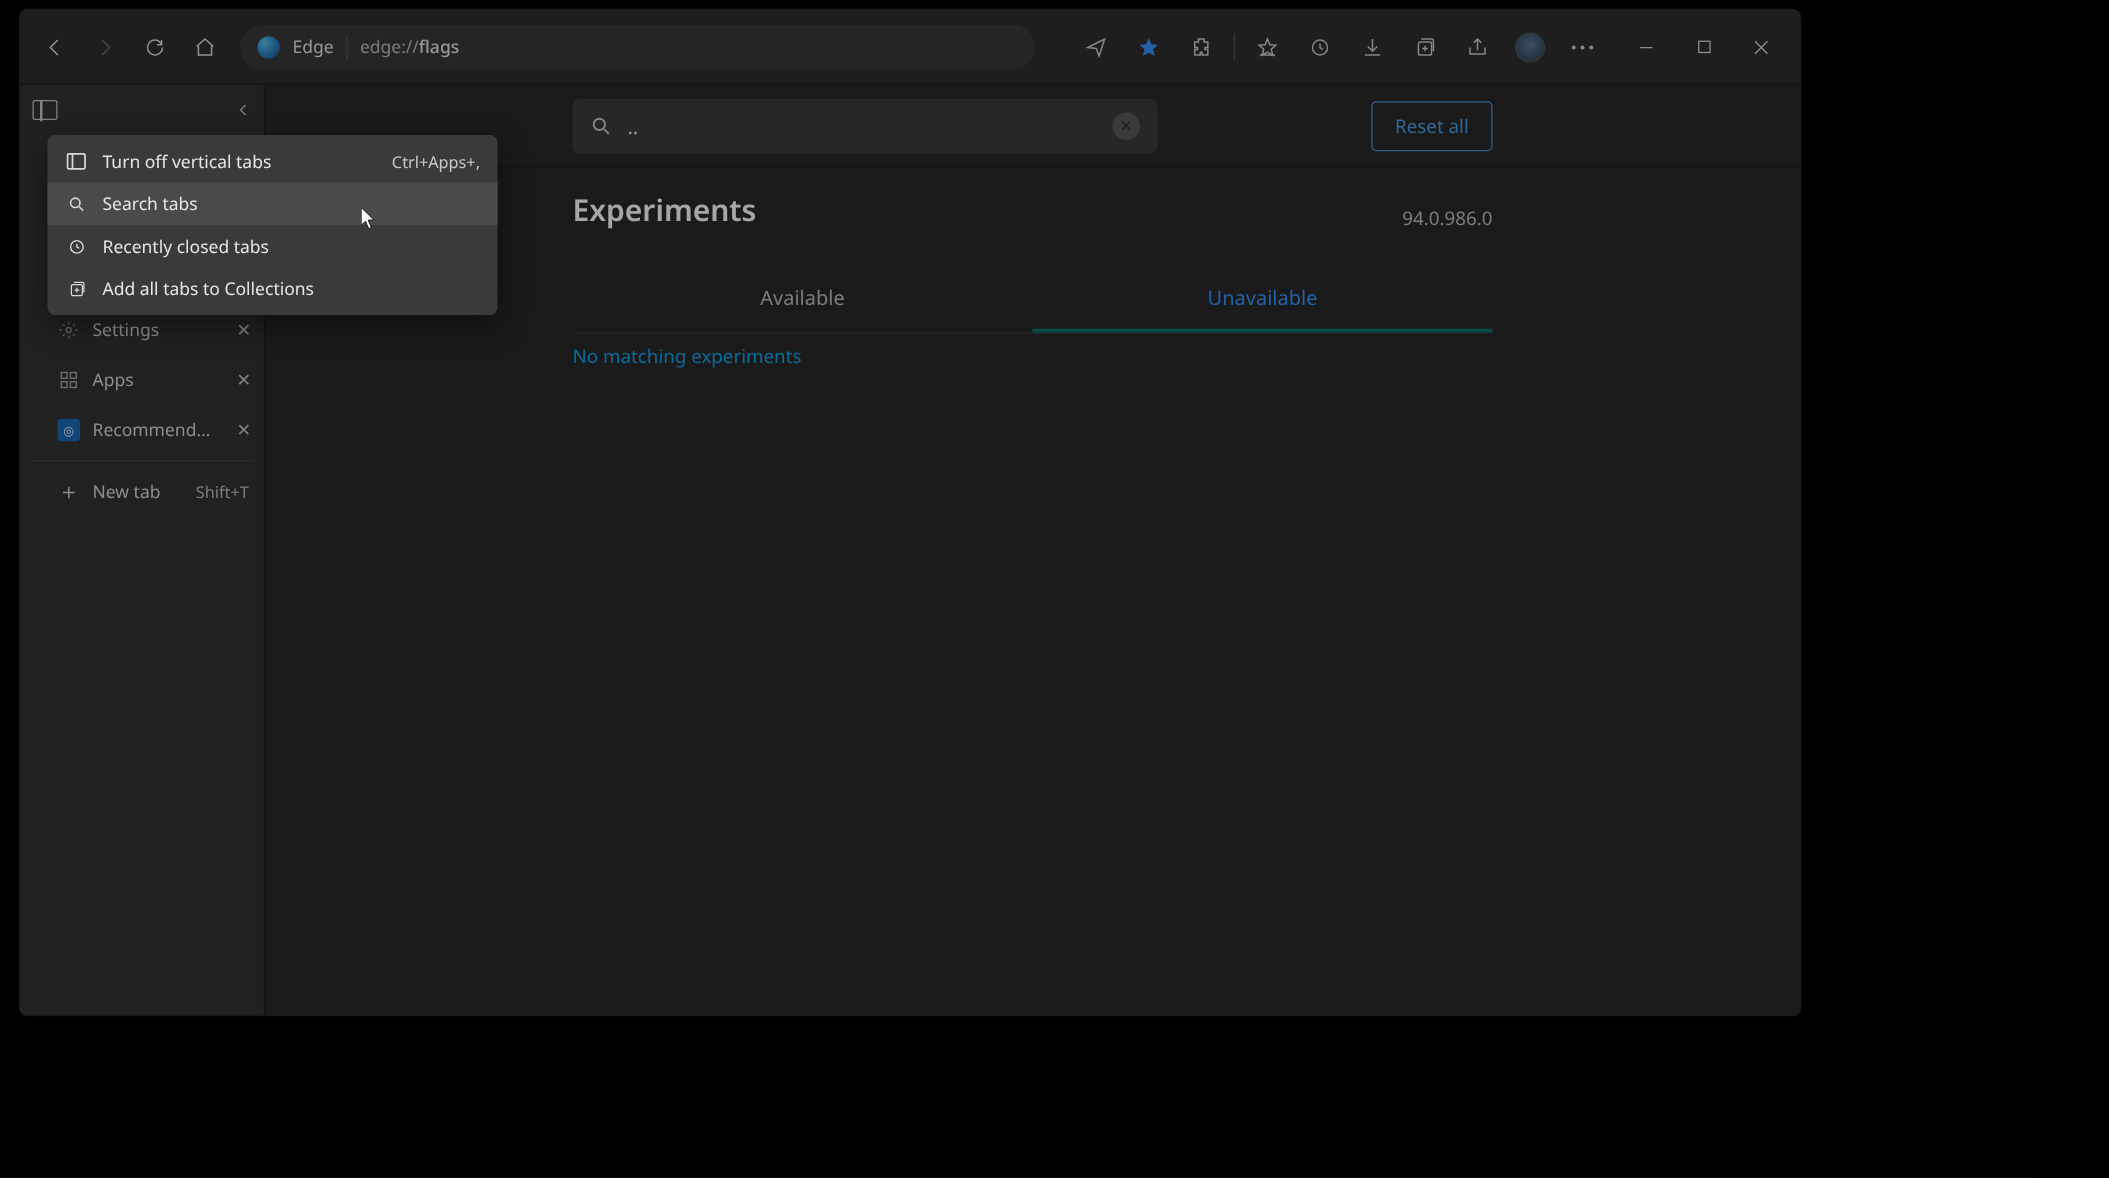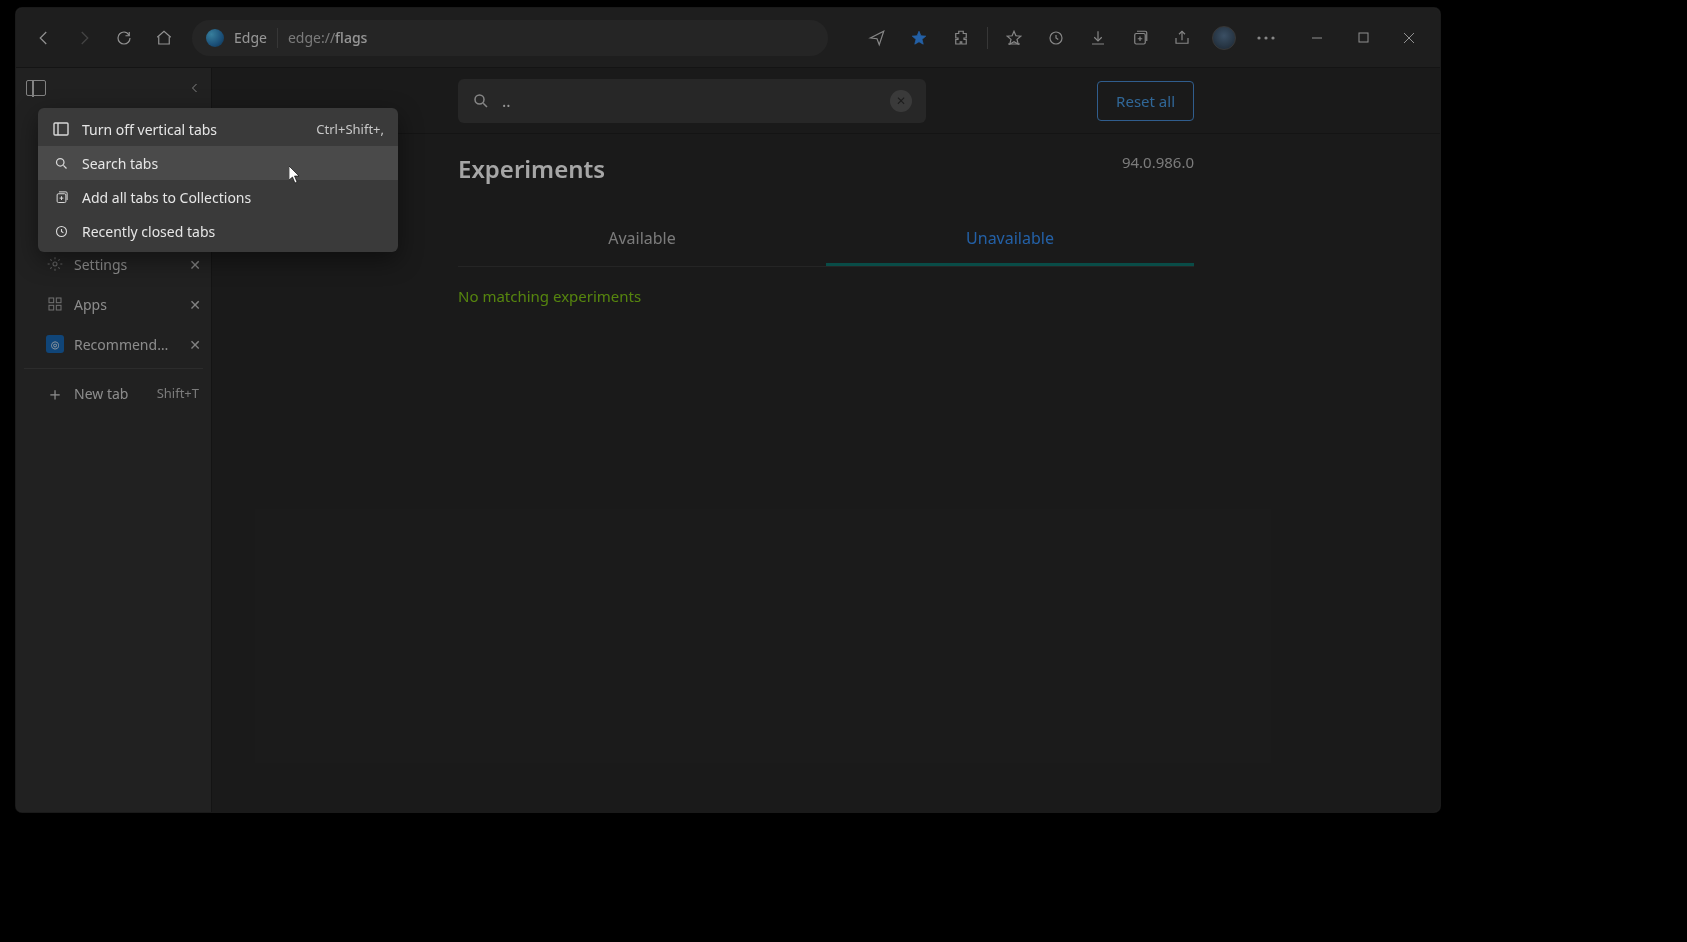--- a/index.html
+++ b/index.html
@@ -35,27 +35,27 @@
   .sb-div { height:1px; background:#444; margin:4px 8px; }
   .trunc { white-space:nowrap; overflow:hidden; text-overflow:ellipsis; max-width:100px; }
   
   .content { position:absolute; top:60px; left:196px; right:0; bottom:0; background:#292929; }
   .flags-bar { height:66px; display:flex; align-items:center; padding:0 246px 0 246px; gap:14px; border-bottom:1px solid #1f1f1f; }
   .search-box { width:468px; height:44px; background:#3c3c3c; border-radius:6px; display:flex; align-items:center; padding:0 14px; gap:12px; color:#cfcfcf; }
   .search-box input { flex:1; background:transparent; border:none; outline:none; color:#e8e8e8; font-size:16px; }
   .search-box .clear { width:22px; height:22px; border-radius:50%; background:#5a5a5a; display:flex; align-items:center; justify-content:center; color:#2b2b2b; font-size:12px; }
   .reset-btn { margin-left:auto; height:40px; padding:0 18px; border:1px solid #4a90d9; color:#4a9ee8; background:transparent; border-radius:4px; font-size:15px; }
   .page-body { padding:18px 246px; }
-  .title-row { display:flex; align-items:flex-start; justify-content:space-between; }
+  .title-row { display:flex; align-items:flex-end; justify-content:space-between; }
   .title-row h1 { font-size:24px; font-weight:600; color:#fff; }
   .title-row .ver { font-size:15px; color:#bdbdbd; }
   .tabs-row { display:flex; margin-top:28px; border-bottom:1px solid #3a3a3a; }
   .tab { flex:1; text-align:center; padding:14px 0; font-size:16px; color:#bdbdbd; }
   .tab.active { color:#3794ff; border-bottom:3px solid #0f766e; }
-  .empty { margin-top:19px; font-size:15px; color:#84cc16; }
+  .empty { margin-top:8px; font-size:15px; color:#0ea5e9; }
   
   .menu { position:absolute; left:22px; top:100px; width:360px; background:#3a3a3a; border-radius:6px; padding:4px 0; box-shadow:0 8px 24px rgba(0,0,0,.45); z-index:50; }
   .menu-item { height:34px; display:flex; align-items:center; padding:0 14px; gap:12px; font-size:14px; color:#e6e6e6; position:relative; }
   .menu-item.hover { background:#4a4a4a; }
   .menu-item .mi-icon { width:18px; display:flex; align-items:center; justify-content:center; color:#d8d8d8; }
   .menu-item .kb { position:absolute; right:14px; color:#c8c8c8; font-size:13px; }
   .cursor { position:absolute; left:273px; top:158px; width:12px; height:18px; z-index:60; }
   svg { display:block; }
 </style>
 </head>
@@ -248,50 +248,50 @@
 
   <div class="menu">
     <div class="menu-item">
       <span class="mi-icon">
           <svg width="16" height="14" viewBox="0 0 16 14" fill="none" stroke="#d8d8d8" stroke-width="1.4">
             <rect x="1" y="1" width="14" height="12" rx="1"></rect>
             <path d="M5 1v12"></path>
           </svg>
         </span>
       <span>Turn off vertical tabs</span>
-      <span class="kb">Ctrl+Shift+,</span>
+      <span class="kb">Ctrl+Apps+,</span>
     </div>
     <div class="menu-item hover">
       <span class="mi-icon">
           <svg width="15" height="15" viewBox="0 0 24 24" fill="none" stroke="#d8d8d8" stroke-width="2">
             <circle cx="10" cy="10" r="6"></circle>
             <path d="M20 20l-5-5"></path>
           </svg>
         </span>
       <span>Search tabs</span>
+    </div>
+    <div class="menu-item">
+      <span class="mi-icon">
+          <svg width="15" height="15" viewBox="0 0 24 24" fill="none" stroke="#d8d8d8" stroke-width="1.8">
+            <circle cx="12" cy="12" r="8"></circle>
+            <path d="M12 8v4l3 2"></path>
+          </svg>
+        </span>
+      <span>Recently closed tabs</span>
     </div>
     <div class="menu-item">
       <span class="mi-icon">
           <svg width="15" height="15" viewBox="0 0 24 24" fill="none" stroke="#d8d8d8" stroke-width="1.6">
             <rect x="5" y="6" width="14" height="14" rx="2"></rect>
             <path d="M8 3h11a2 2 0 0 1 2 2v11"></path>
             <path d="M12 10v6M9 13h6"></path>
           </svg>
         </span>
       <span>Add all tabs to Collections</span>
     </div>
-    <div class="menu-item">
-      <span class="mi-icon">
-          <svg width="15" height="15" viewBox="0 0 24 24" fill="none" stroke="#d8d8d8" stroke-width="1.8">
-            <circle cx="12" cy="12" r="8"></circle>
-            <path d="M12 8v4l3 2"></path>
-          </svg>
-        </span>
-      <span>Recently closed tabs</span>
-    </div>
   </div>
 
   <div class="cursor">
     <svg width="12" height="18" viewBox="0 0 12 18">
         <path d="M0 0 L0 14 L3.5 11 L6 17 L8 16 L5.5 10 L10 10 Z" fill="#fff" stroke="#000" stroke-width="0.6"></path>
       </svg>
   </div>
 
 </div>
 

